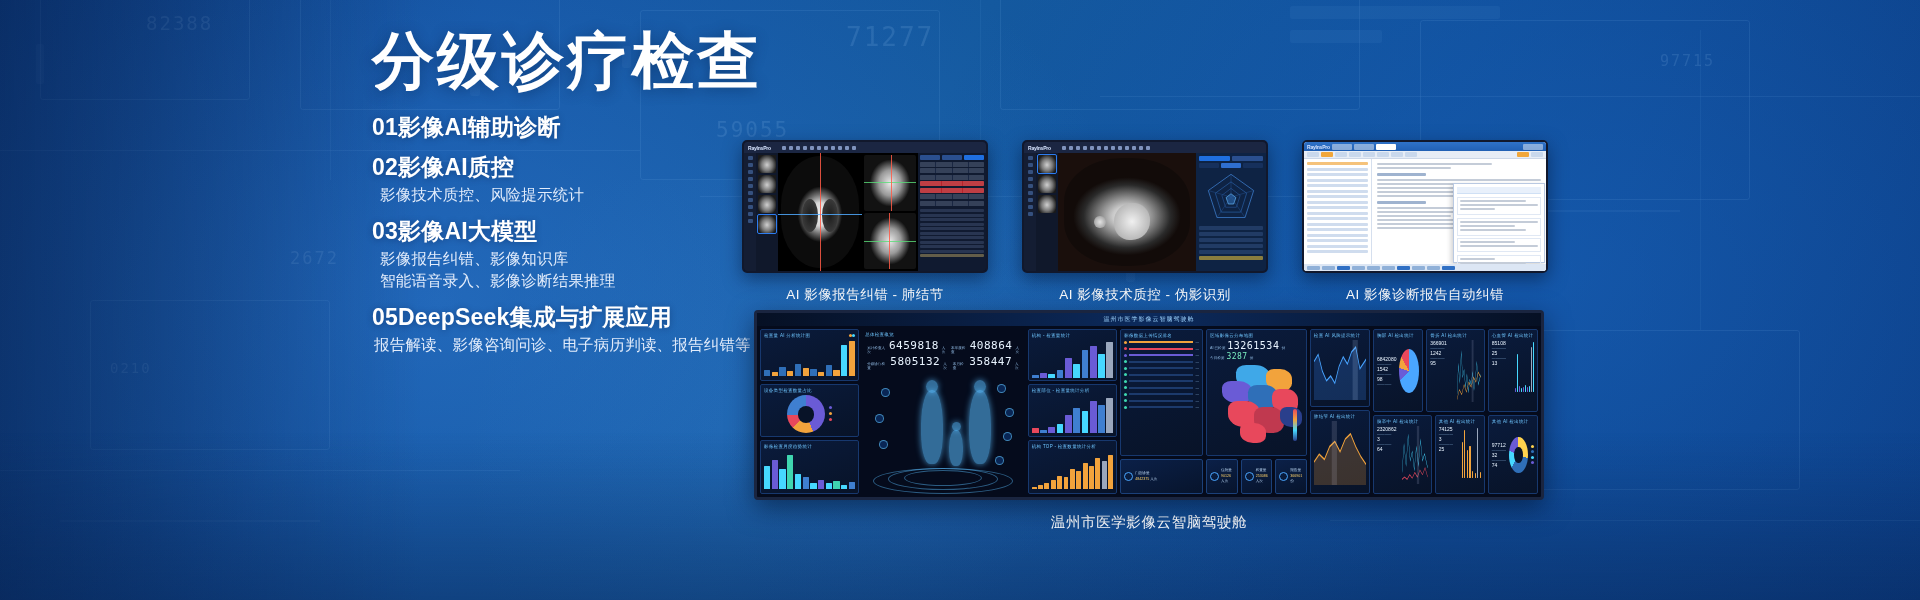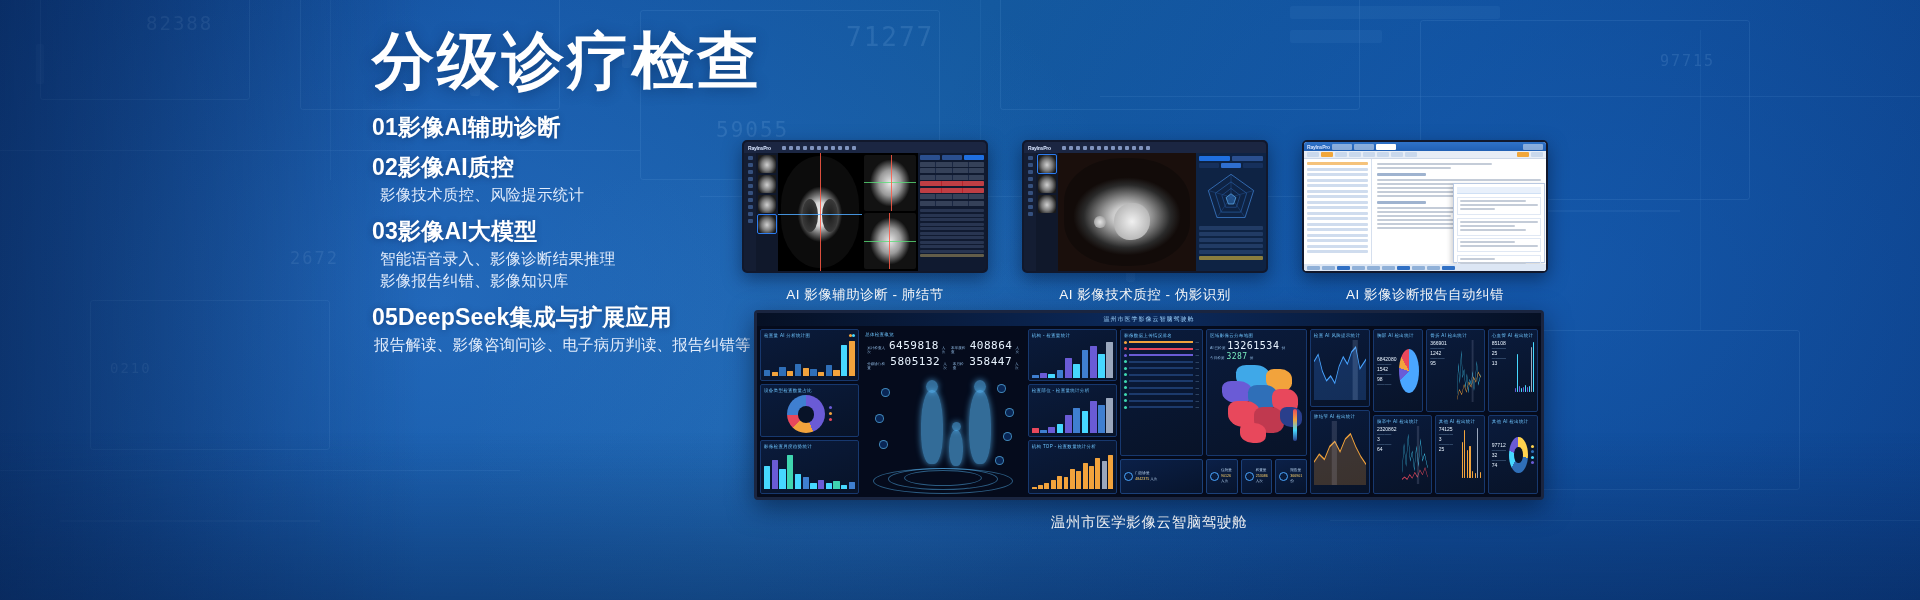--- a/index.html
+++ b/index.html
@@ -260,22 +260,22 @@
     <div class="feature f2">
       <div class="feature-title">02影像AI质控</div>
       <div class="feature-desc">
         <div>影像技术质控、风险提示统计</div>
       </div>
     </div>
 
     <div class="feature f3">
       <div class="feature-title">03影像AI大模型</div>
       <div class="feature-desc">
+        <div>影像报告纠错、影像知识库</div>
         <div>智能语音录入、影像诊断结果推理</div>
-        <div>影像报告纠错、影像知识库</div>
       </div>
     </div>
 
     <div class="feature f4">
     </div>
 
     <div class="feature f5">
       <div class="feature-title">05DeepSeek集成与扩展应用</div>
       <div class="feature-desc">
         <div>报告解读、影像咨询问诊、电子病历判读、报告纠错等</div>
@@ -397,21 +397,21 @@
             <div class="pr-text"></div>
               <div class="pr-text"></div>
               <div class="pr-text"></div>
             <div class="pr-text"></div>
               <div class="pr-text"></div>
               <div class="pr-text"></div>
             <div class="pr-text" style="background:rgba(255,220,120,.35);"></div>
           </div>
         </div>
       </div>
-      <div class="thumb-cap">AI 影像辅助诊断 - 肺结节</div>
+      <div class="thumb-cap">AI 影像报告纠错 - 肺结节</div>
     </div>
 
     <div class="thumb">
       <div class="thumb-frame">
         <div class="app-bar">
           <span class="logo-mark">RayInsPro</span>
           <span class="app-icons">
             <i></i>
               <i></i>
               <i></i>

